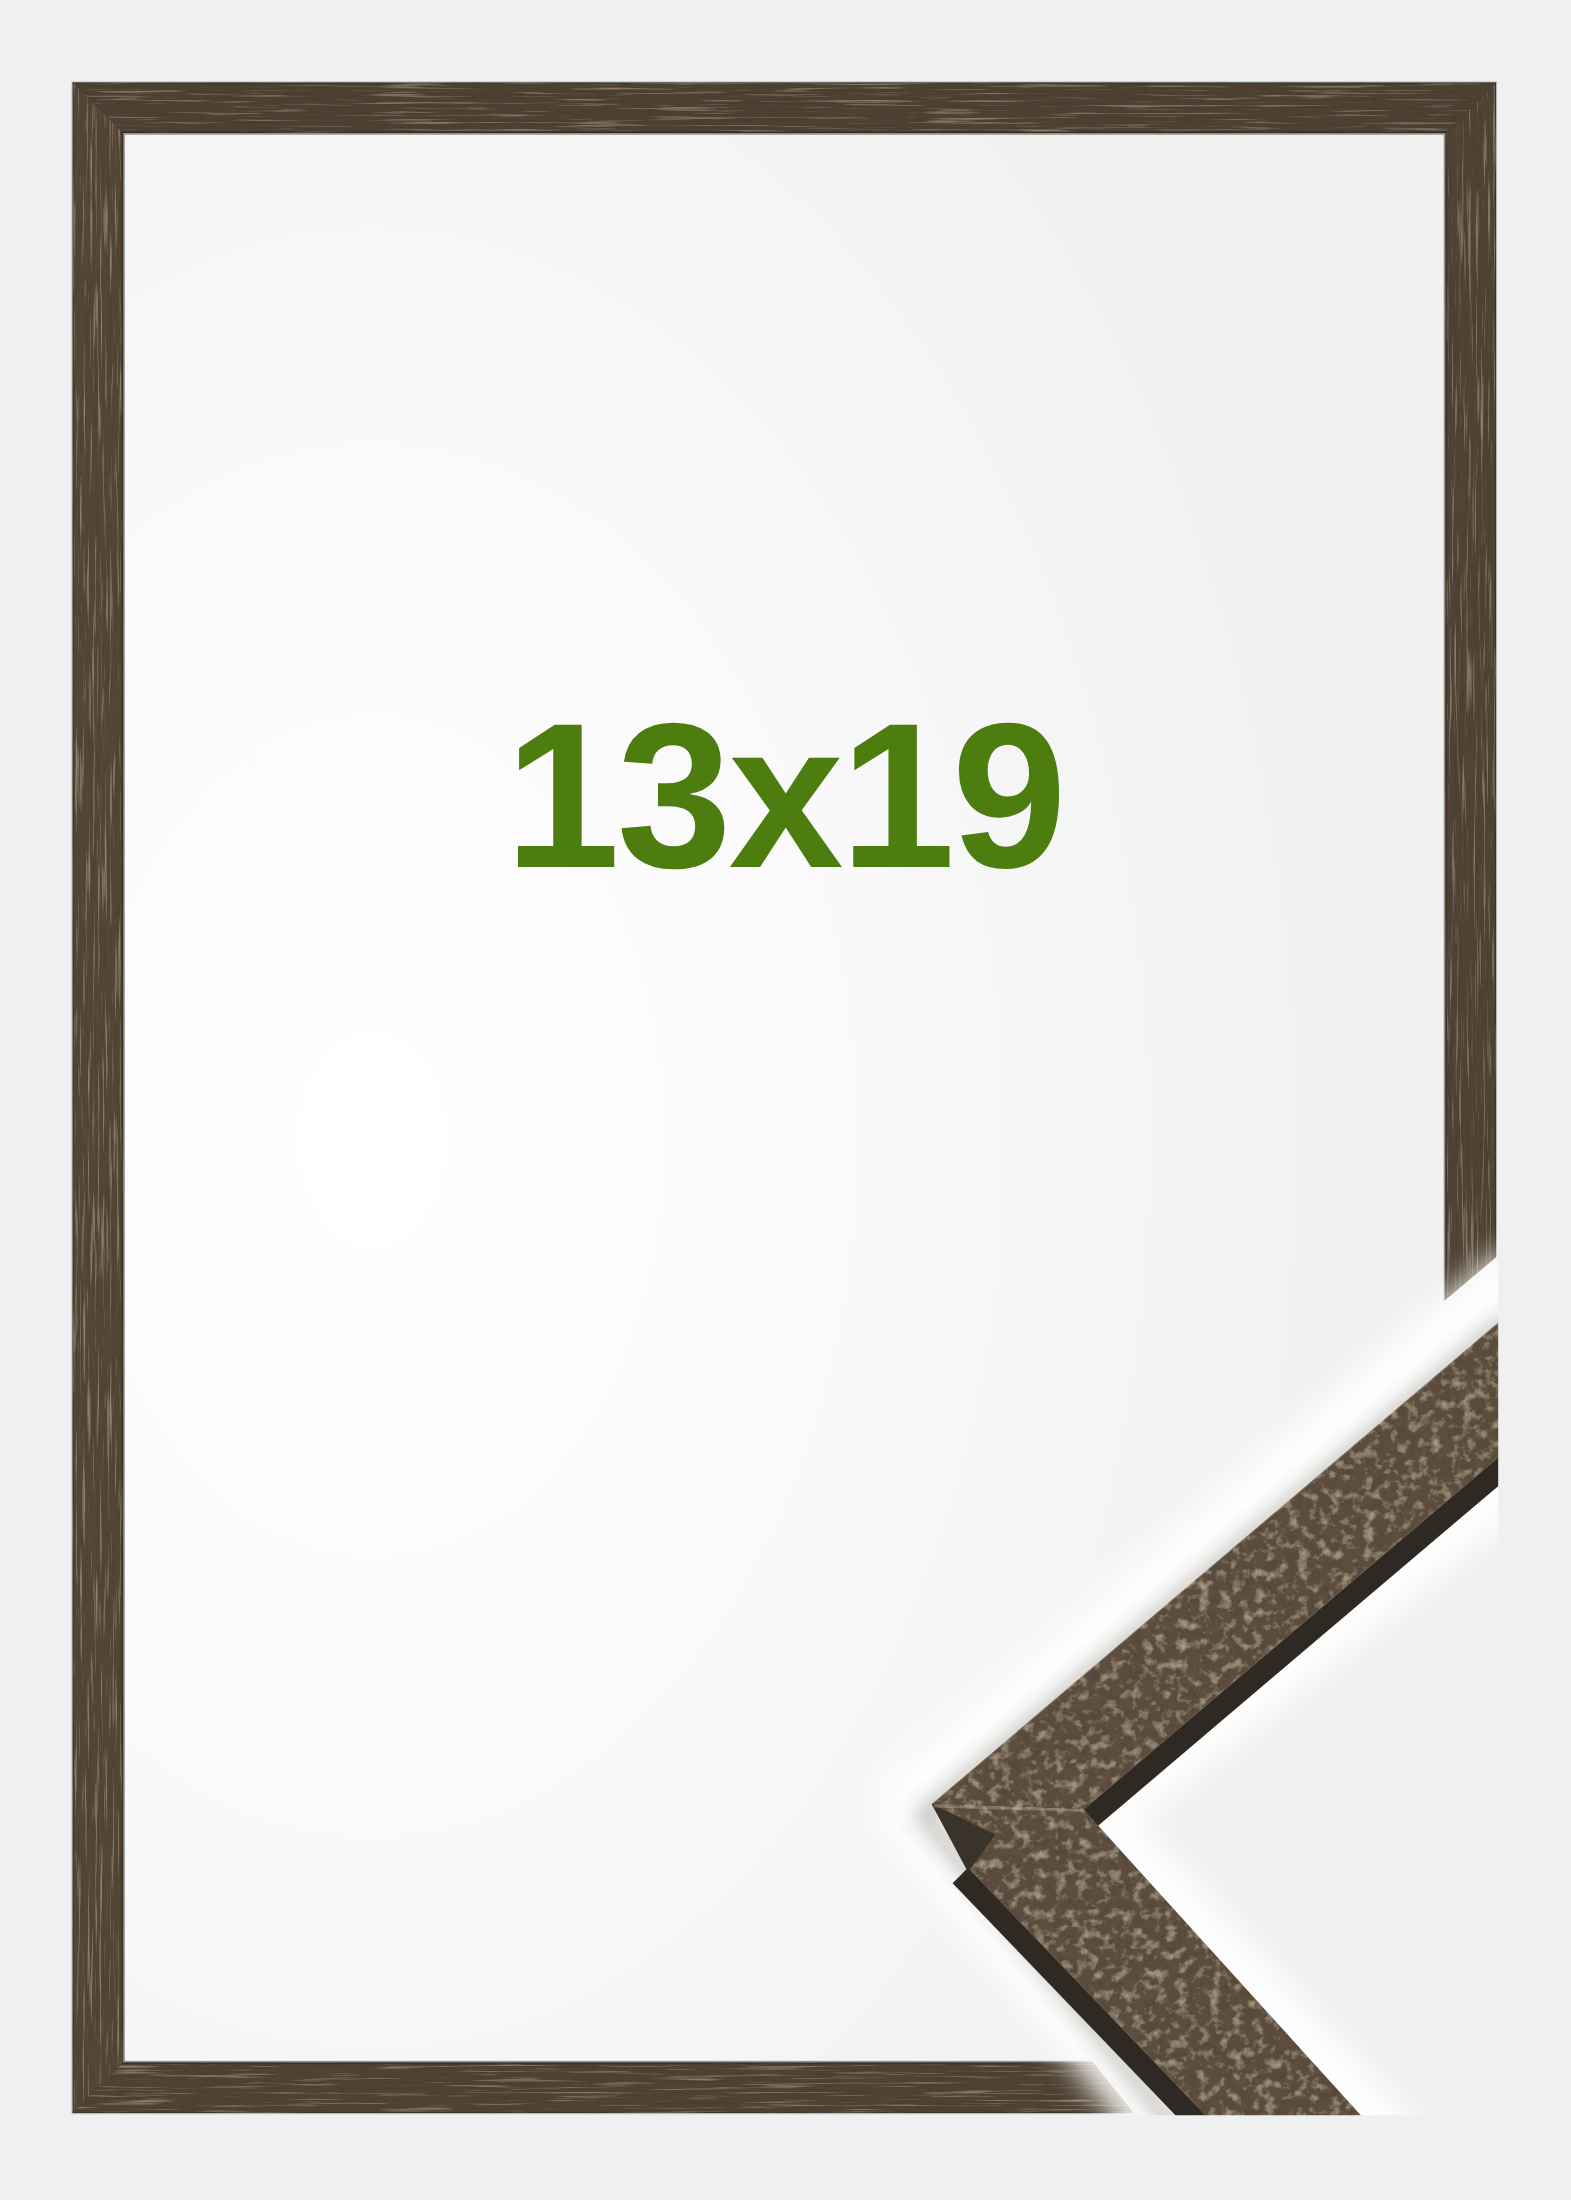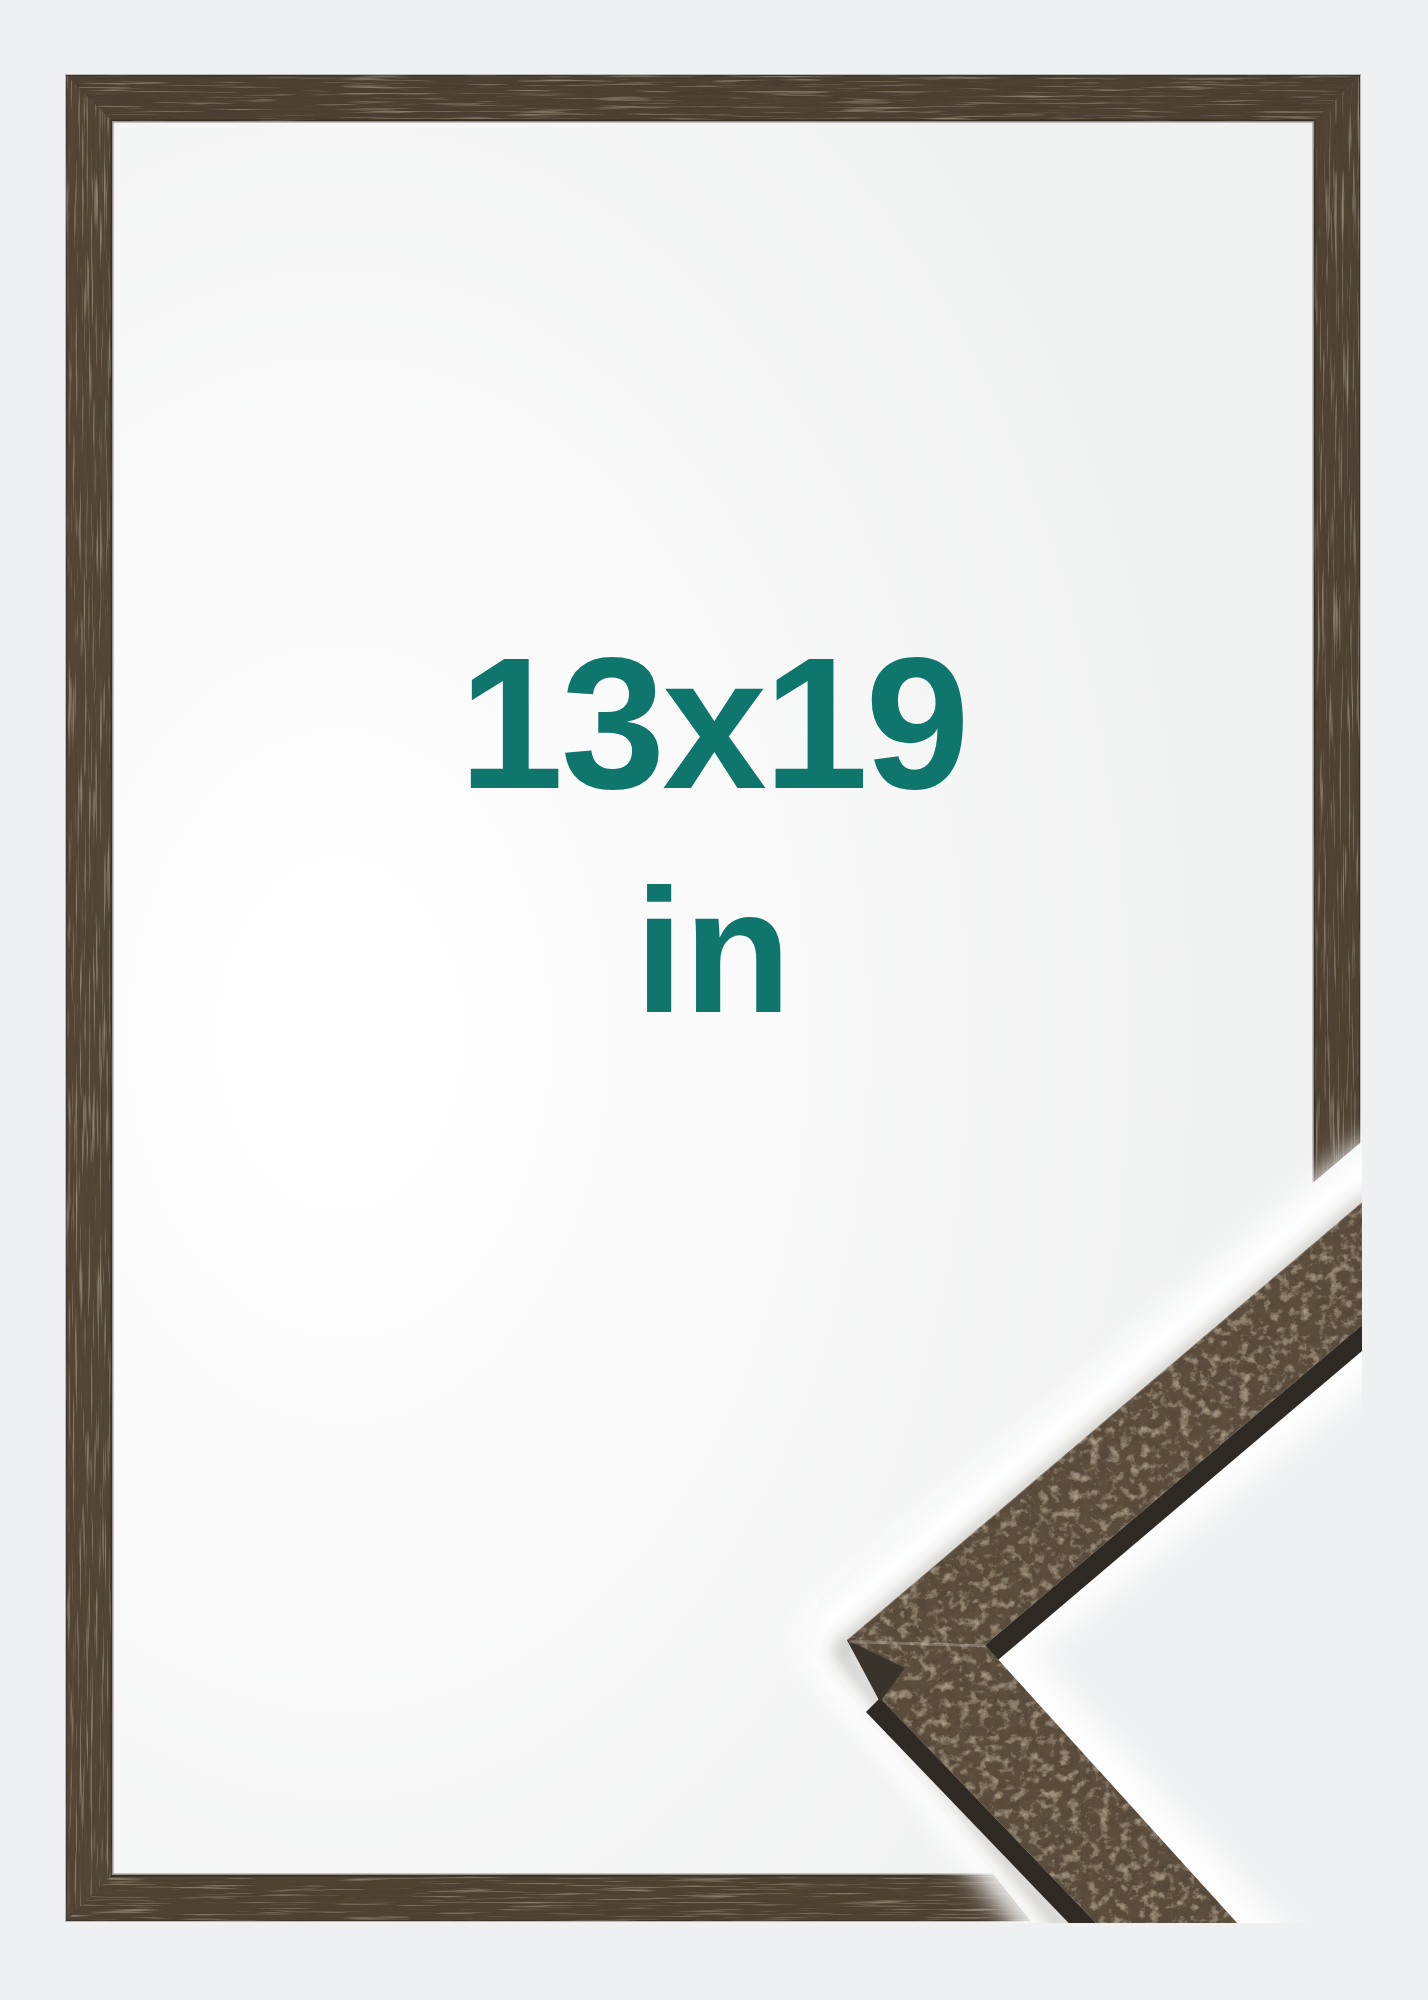--- a/index.html
+++ b/index.html
@@ -6,21 +6,21 @@
   #stage{
     position:relative;
     width:1428px;height:2000px;
     overflow:hidden;
     font-family:"Liberation Sans","DejaVu Sans",sans-serif;
   }
   #scene{position:absolute;left:0;top:0;width:1428px;height:2000px;display:block;}
   .size-line{
     position:absolute;left:66px;width:1294px;
     text-align:center;
-    color:#0f766e;
+    color:#4d7c0f;
     font-weight:700;
     user-select:none;
     white-space:nowrap;
   }
   .size-line.main{
     top:629px;
     font-size:188px;
     line-height:188px;
     letter-spacing:-3px;
   }
@@ -141,15 +141,14 @@
         <polygon points="880,1698 1122,1950 1108,1964 866,1712" fill="#2f2923"></polygon>
       </g>
 
       <polygon points="847,1640 905,1668 880,1702" fill="#3a332b"></polygon>
 
       <line x1="849" y1="1642" x2="985" y2="1646" stroke="#ffffff" stroke-opacity="0.22" stroke-width="2.5"></line>
     </g>
   </svg>
 
   <div class="size-line main">13x19</div>
-  <div class="size-line unit">in</div>
 
 </div>
 
 </body></html>

